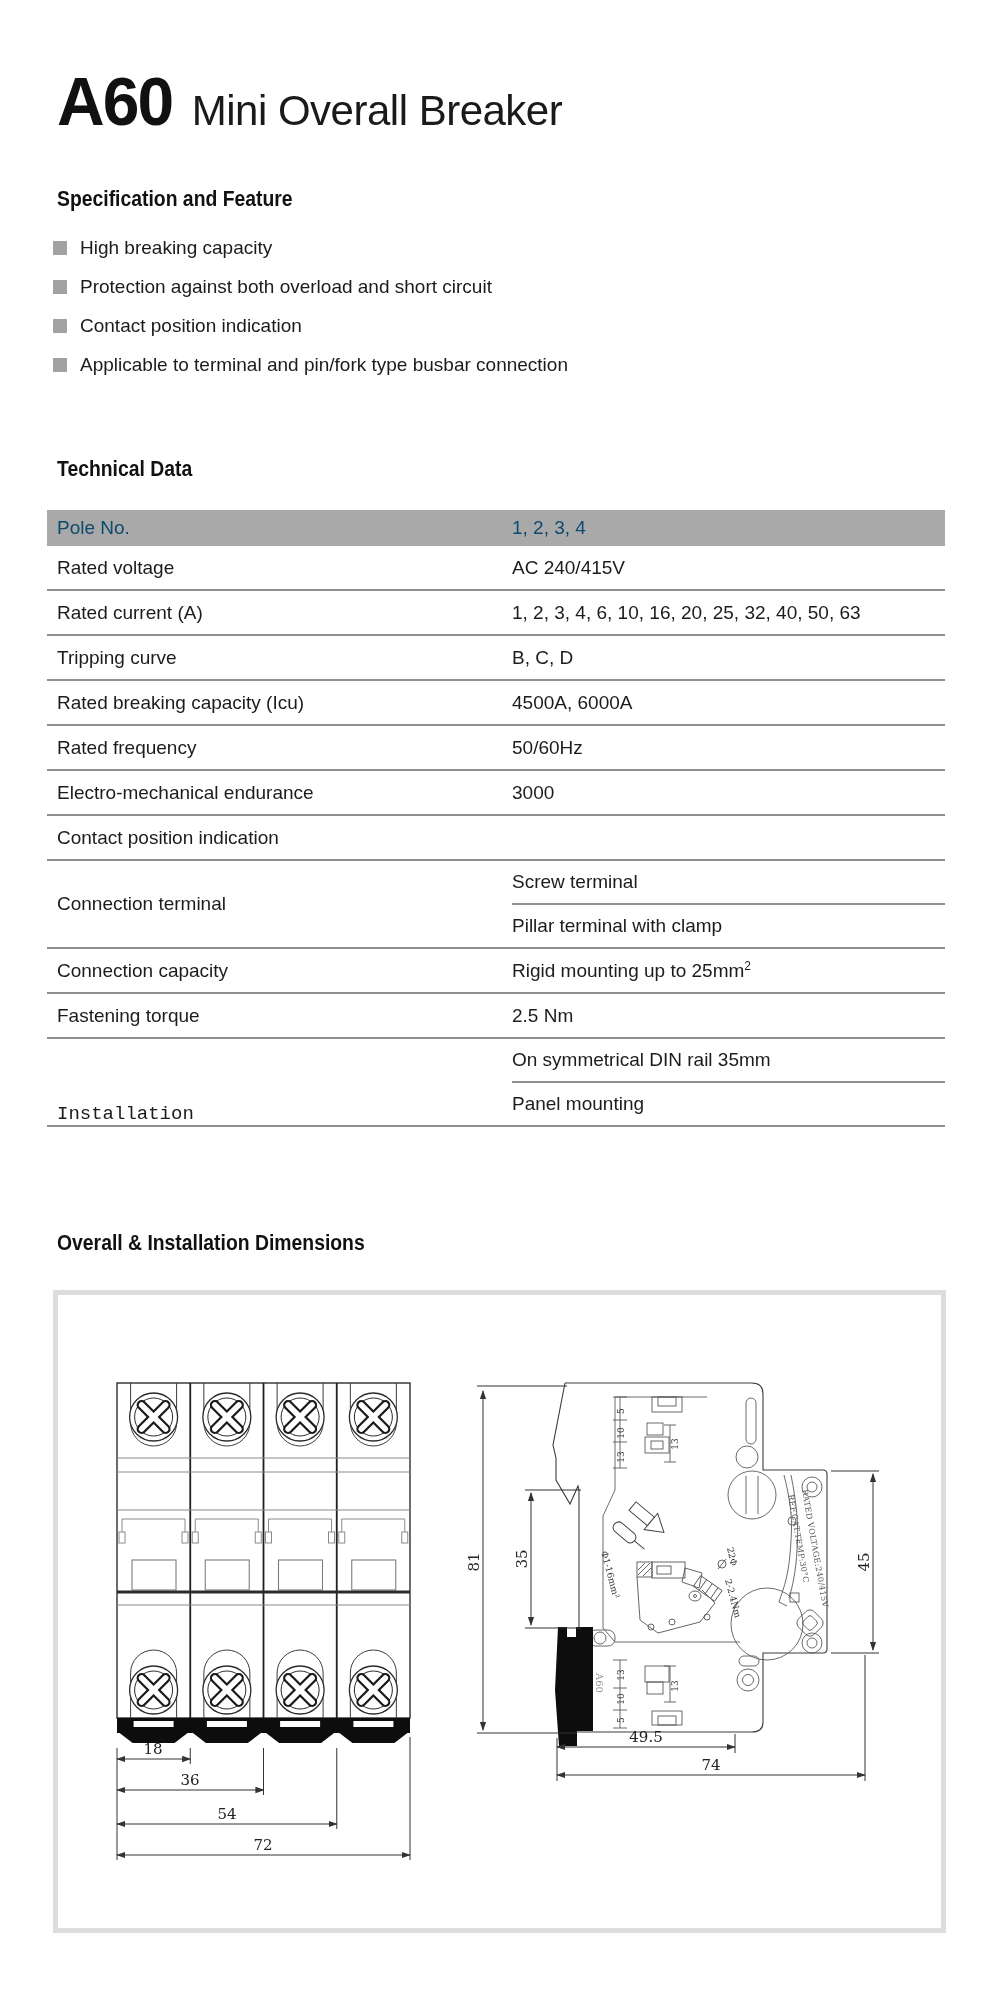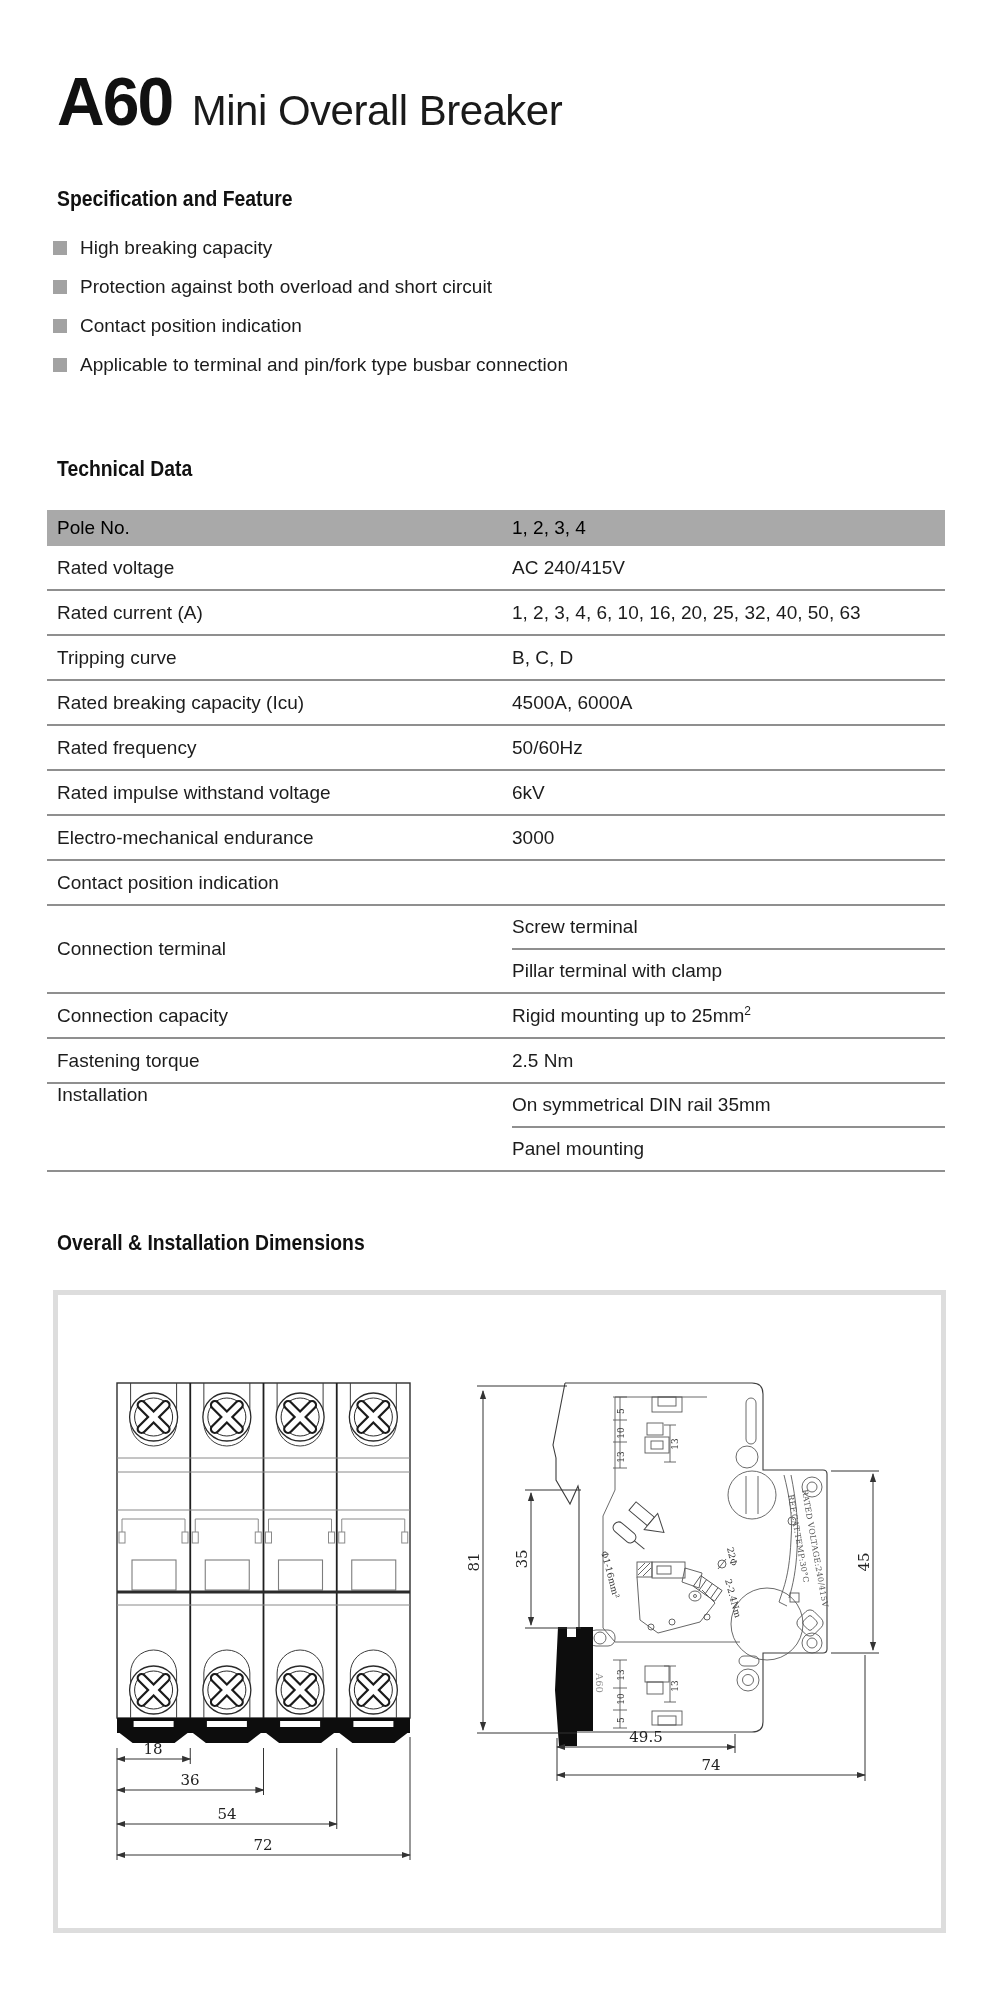--- a/index.html
+++ b/index.html
@@ -17,21 +17,21 @@
   #feat-heading{top:186px;}
   #tech-heading{top:456px;}
   #dim-heading{top:1230px;}
   
   .features{position:absolute;left:53px;top:228px;width:800px;}
   .feat-item{display:flex;align-items:center;height:39px;font-size:19px;color:#1b1b1b;}
   .feat-item .sq{width:14px;height:14px;background:#a2a2a2;margin-right:13px;flex:0 0 auto;}
   
   .ttable{position:absolute;left:47px;top:510px;width:898px;font-size:19px;}
   .trow{display:flex;align-items:center;height:43px;border-bottom:2px solid #8f8f8f;}
-  .trow.thead{height:36px;background:#a9a9a9;color:#000000;border-bottom:none;}
+  .trow.thead{height:36px;background:#a9a9a9;color:#0c4a6e;border-bottom:none;}
   .tl{flex:0 0 455px;padding-left:10px;}
   .tv{flex:1;}
   .trow.split{height:86px;align-items:stretch;}
   .tv-stack{flex:1;display:flex;flex-direction:column;}
   .tv-stack .sub{height:43px;display:flex;align-items:center;}
   .tv-stack .sub2{border-top:2px solid #8f8f8f;}
   sup{font-size:12px;}
   
   .drawing-wrap{position:absolute;left:53px;top:1290px;width:893px;height:643px;}
   svg text{font-family:"DejaVu Serif", serif;fill:#222;}
@@ -91,24 +91,20 @@
     </div>
     <div class="trow">
       <div class="tl">Rated breaking capacity (Icu)</div>
       <div class="tv">4500A, 6000A</div>
     </div>
     <div class="trow">
       <div class="tl">Rated frequency</div>
       <div class="tv">50/60Hz</div>
     </div>
     <div class="trow">
-      <div class="tl">Rated impulse withstand voltage</div>
-      <div class="tv">6kV</div>
-    </div>
-    <div class="trow">
       <div class="tl">Electro-mechanical endurance</div>
       <div class="tv">3000</div>
     </div>
     <div class="trow">
       <div class="tl">Contact position indication</div>
       <div class="tv"></div>
     </div>
     <div class="trow split">
       <div class="tl" style="display:flex;align-items:center;text-align:center;">
           <span>Connection terminal</span>
@@ -120,21 +116,21 @@
     </div>
     <div class="trow">
       <div class="tl">Connection capacity</div>
       <div class="tv"><span>Rigid mounting up to 25mm</span><sup>2</sup></div>
     </div>
     <div class="trow">
       <div class="tl">Fastening torque</div>
       <div class="tv">2.5 Nm</div>
     </div>
     <div class="trow split">
-      <div class="tl" style="display:flex;align-items:flex-start;">
+      <div class="tl" style="display:flex;align-items:flex-end;font-family:Liberation Mono, monospace;">
           <span>Installation</span>
         </div>
       <div class="tv-stack">
         <div class="sub">On symmetrical DIN rail 35mm</div>
         <div class="sub sub2">Panel mounting</div>
       </div>
     </div>
   </div>
 
   <div class="h2" id="dim-heading"><span>Overall &amp; Installation Dimensions</span></div>

